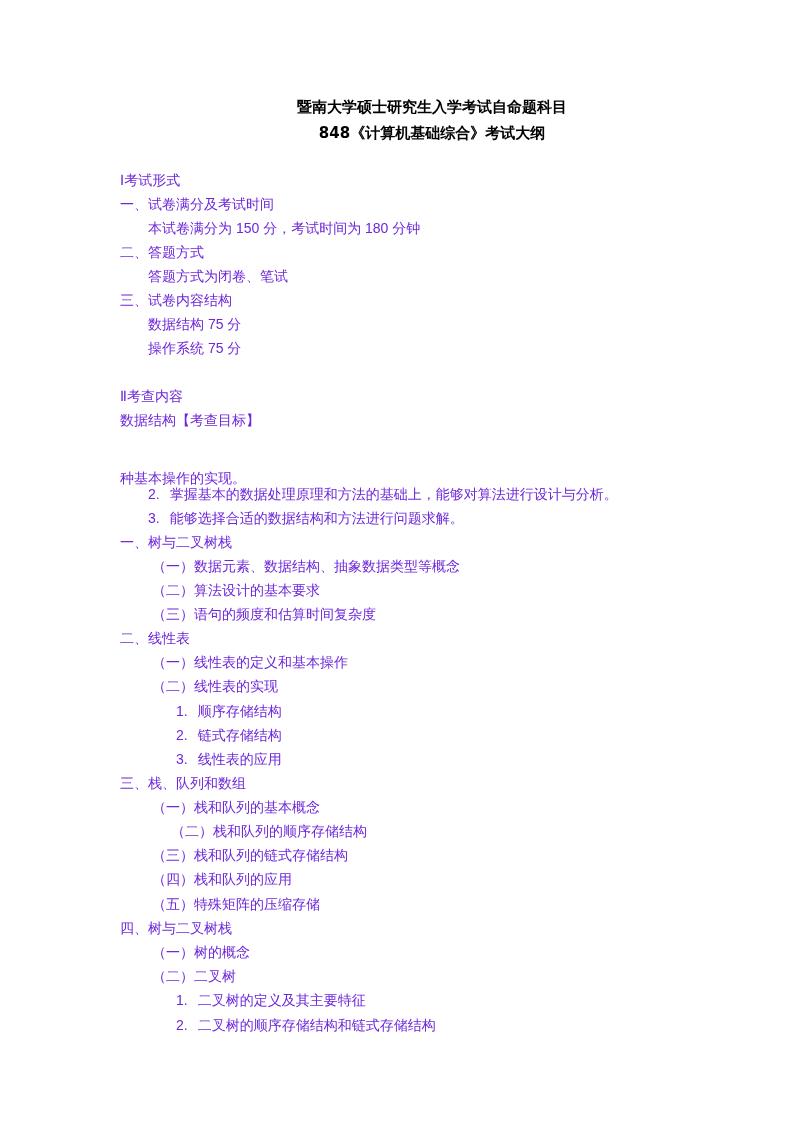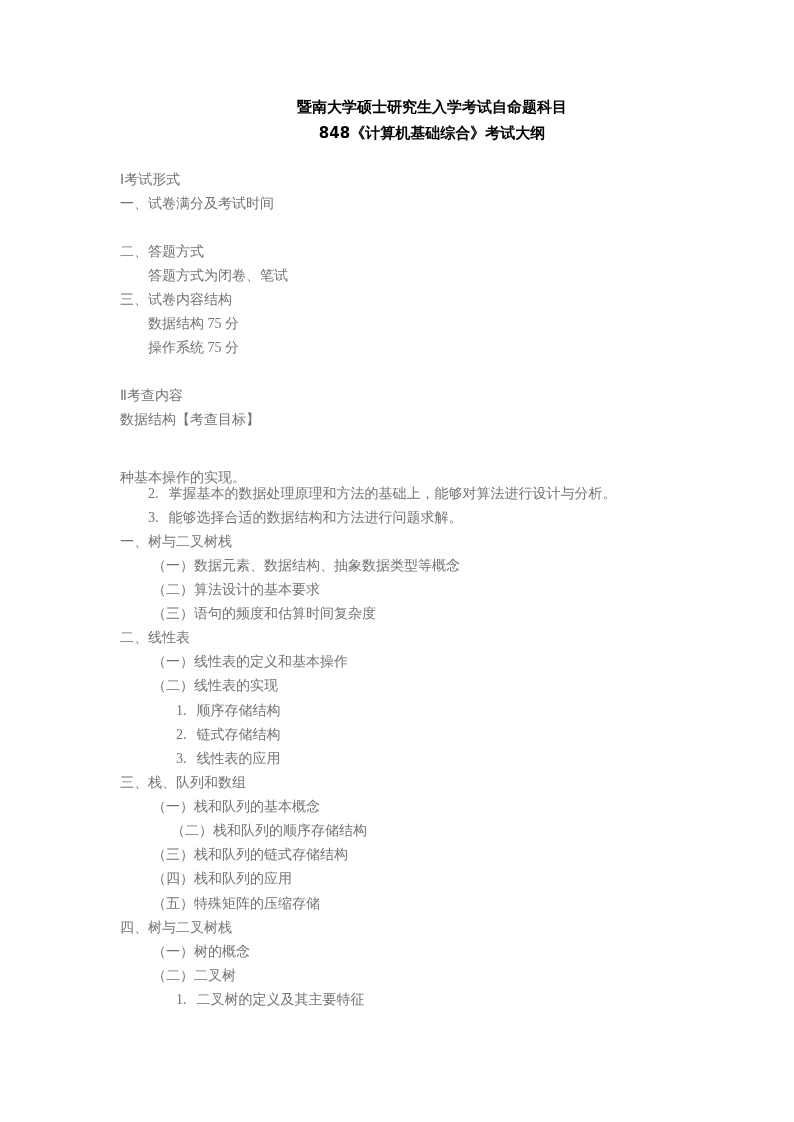--- a/index.html
+++ b/index.html
@@ -6,40 +6,41 @@
   body { width: 794px; height: 1122px; position: relative; overflow: hidden; }
   .page { position: absolute; left: 0; top: 0; width: 662px; height: 1122px; background: #fff; }
   .title {
     position: absolute; left: 0; width: 864px; text-align: center;
     font-family: "DejaVu Sans", "Liberation Sans", sans-serif;
     font-weight: bold; font-size: 15px; color: #000; line-height: 20px;
     white-space: nowrap;
   }
   .line {
     position: absolute; height: 20px; line-height: 20px;
-    font-family: Liberation Serif, serif;
-    font-size: 14px; color: #737373; white-space: nowrap;
+    font-family: Liberation Sans, sans-serif;
+    font-size: 14px; color: #6d28d9; white-space: nowrap;
   }
   .num { display: inline-block; }
   .l0 { left: 120px; }
   .l1 { left: 148px; }
   .l2 { left: 152px; }
   .l3 { left: 176px; }
   .gap { display: inline-block; width: 10px; }
 </style>
 </head>
 <body>
 
 <div class="page">
 
   <div class="title" style="top:97px;">暨南大学硕士研究生入学考试自命题科目</div>
   <div class="title" style="top:123px;">848《计算机基础综合》考试大纲</div>
 
   <div class="line l0" style="top:170px;">Ⅰ考试形式</div>
   <div class="line l0" style="top:194px;">一、试卷满分及考试时间</div>
+  <div class="line l1" style="top:218px;">本试卷满分为 150 分，考试时间为 180 分钟</div>
   <div class="line l0" style="top:242px;">二、答题方式</div>
   <div class="line l1" style="top:266px;">答题方式为闭卷、笔试</div>
   <div class="line l0" style="top:290px;">三、试卷内容结构</div>
   <div class="line l1" style="top:314px;">数据结构 75 分</div>
   <div class="line l1" style="top:338px;">操作系统 75 分</div>
 
   <div class="line l0" style="top:386px;">Ⅱ考查内容</div>
   <div class="line l0" style="top:410px;">数据结构【考查目标】</div>
 
   <div class="line l0" style="top:440px;margin-top:28px;">种基本操作的实现。</div>
@@ -74,14 +75,17 @@
   <div class="line l2" style="top:845px;">（三）栈和队列的链式存储结构</div>
   <div class="line l2" style="top:869px;">（四）栈和队列的应用</div>
   <div class="line l2" style="top:894px;">（五）特殊矩阵的压缩存储</div>
 
   <div class="line l0" style="top:918px;">四、树与二叉树栈</div>
   <div class="line l2" style="top:942px;">（一）树的概念</div>
   <div class="line l2" style="top:966px;">（二）二叉树</div>
   <div class="line l3" style="top:990px;">
     <span class="num">1.</span><span class="gap"></span><span>二叉树的定义及其主要特征</span>
   </div>
+  <div class="line l3" style="top:1015px;">
+    <span class="num">2.</span><span class="gap"></span><span>二叉树的顺序存储结构和链式存储结构</span>
+  </div>
 
 </div>
 
 </body></html>

